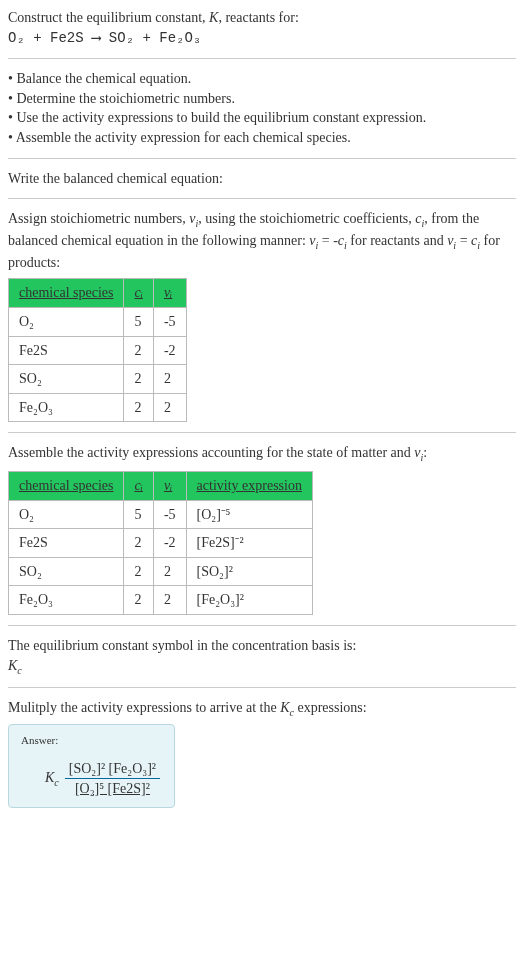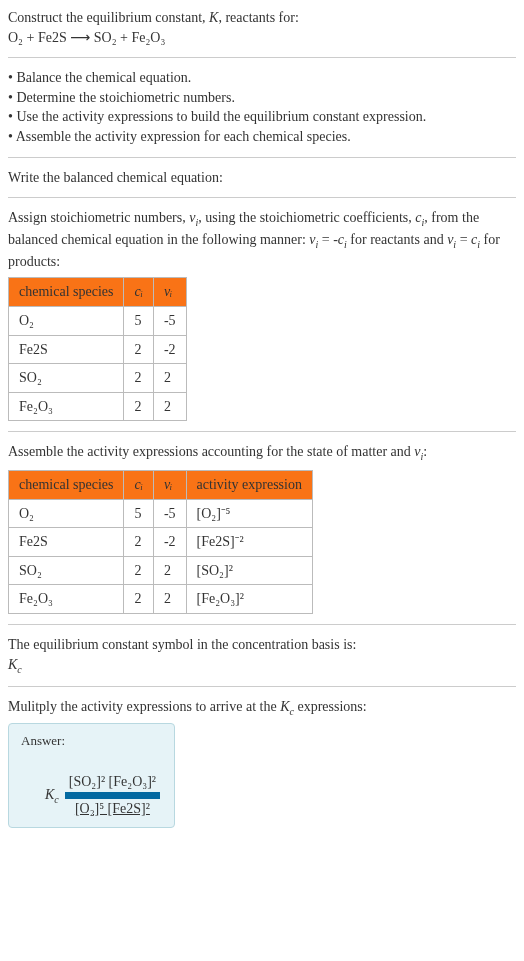--- a/index.html
+++ b/index.html
@@ -27,39 +27,41 @@
       border-collapse: collapse;
       margin: 6px 0;
     }
     table.data-table td, table.data-table th {
       border: 1px solid #bbb;
       padding: 4px 10px;
       text-align: left;
       font-weight: normal;
     }
     table.data-table th {
-      background: #f97316;
+      background: #22c55e;
+      text-decoration: underline;
     }
     .italic {
       font-style: italic;
     }
     .formula-row {
       font-size: 14px;
+      font-family: Liberation Mono, monospace;
     }
     .answer-box {
       background: #e6f3f7;
       border: 1px solid #b8d8e0;
       border-radius: 4px;
       padding: 8px 12px;
       display: inline-block;
       margin-top: 4px;
     }
     .answer-label {
-      font-size: 13px;
-      margin-bottom: 22px;
+      font-size: 11px;
+      margin-bottom: 10px;
     }
     .bullet-list {
       padding-left: 0;
       list-style: none;
       margin: 2px 0;
     }
     .bullet-list li::before {
       content: "• ";
     }
     .kc-line {
@@ -68,21 +70,21 @@
       gap: 4px;
     }
     .frac {
       display: inline-block;
       text-align: center;
       vertical-align: middle;
       margin: 0 2px;
     }
     .frac-num {
       display: block;
-      border-bottom: 7px solid #0369a1;
+      border-bottom: 1px solid #0369a1;
       padding: 0 4px;
     }
     .frac-den {
       display: block;
       padding: 0 4px;
       text-decoration: underline;
     }
     .indent {
       padding-left: 24px;
     }

